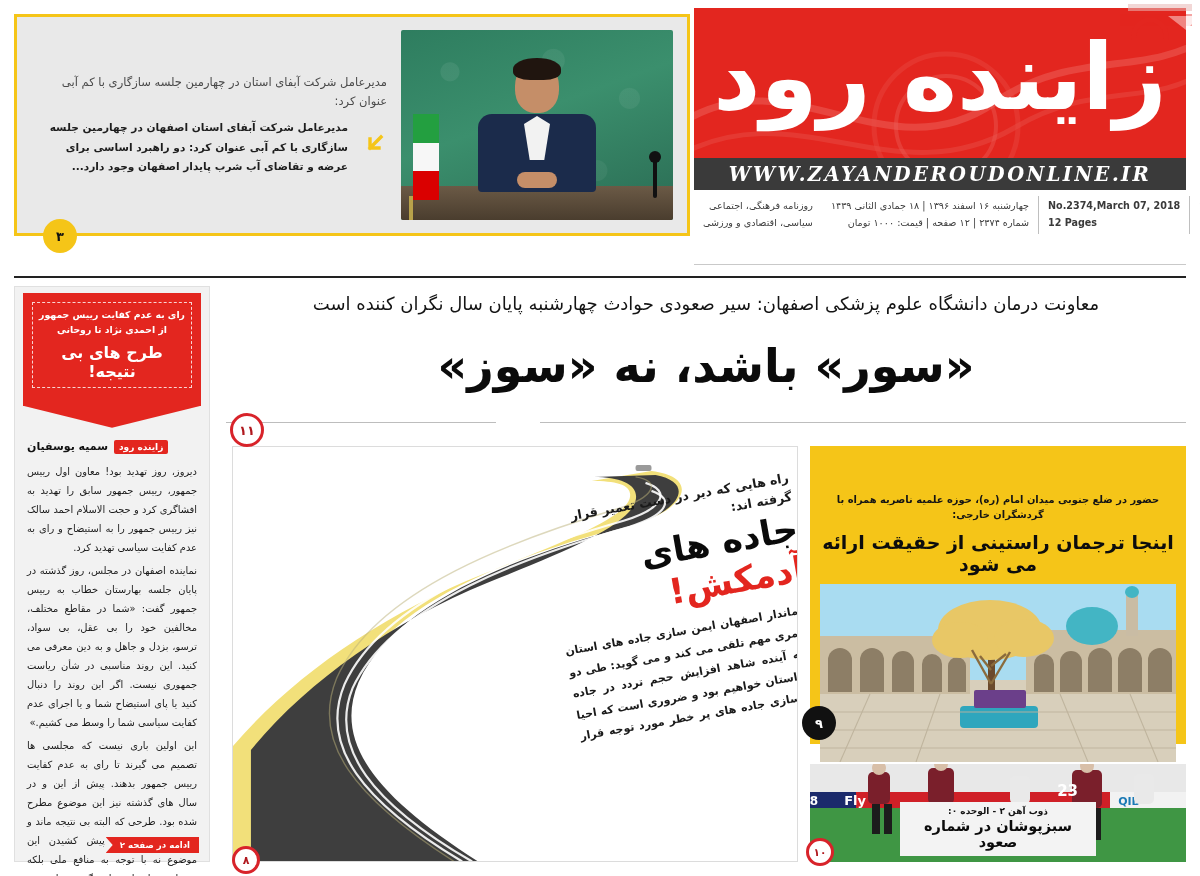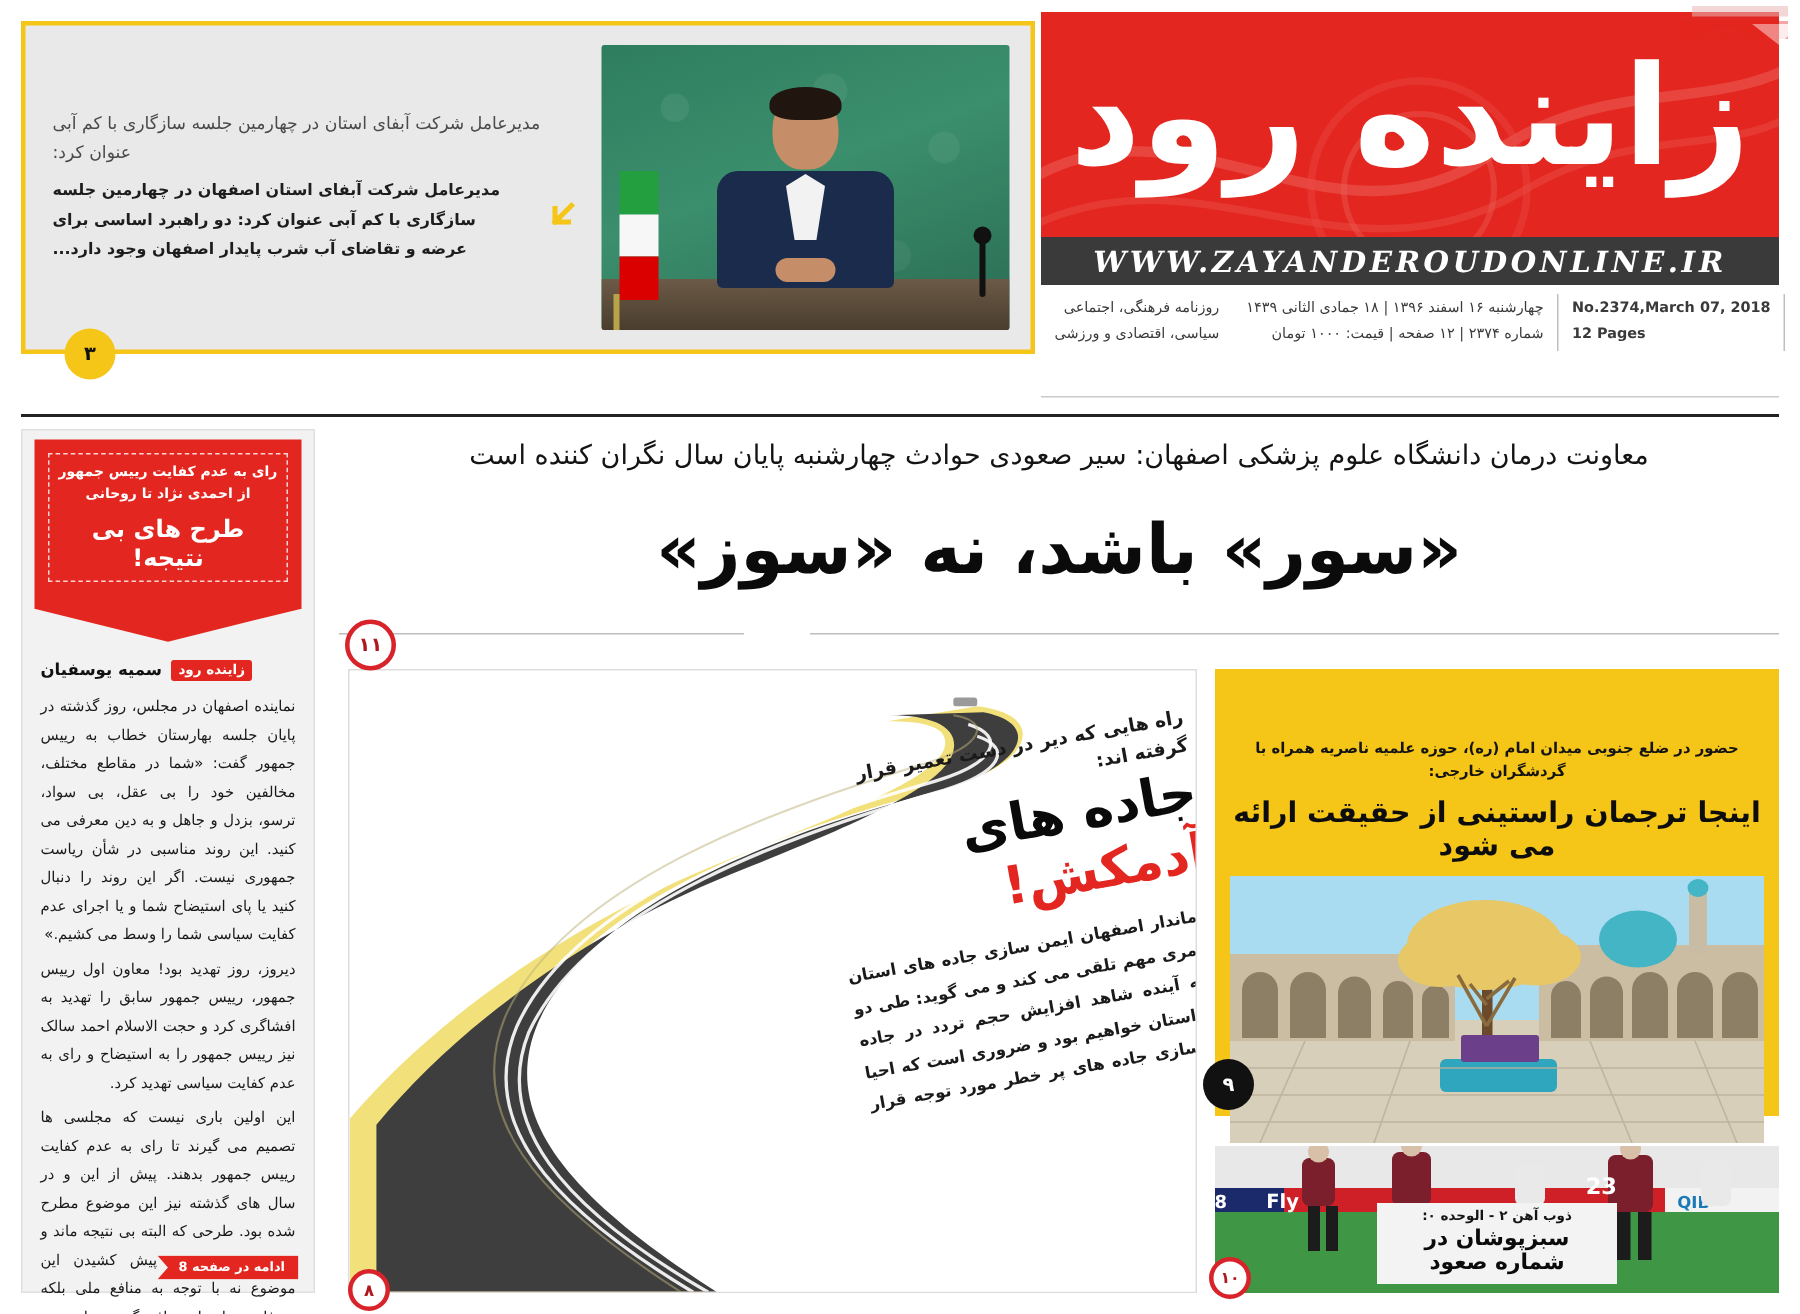--- a/index.html
+++ b/index.html
@@ -37,21 +37,21 @@
     border: 3px solid #f5c518;
     background: #e9e9e9;
     display: flex;
     flex-direction: row-reverse;
     align-items: center;
     padding: 12px 14px;
     gap: 14px;
   }
   .feature-text {
     flex: 1;
-    text-align: left;
+    text-align: right;
     direction: rtl;
     padding-left: 4px;
   }
   .feature-kicker {
     font-size: 11.5px;
     line-height: 1.65;
     color: #4a4a4a;
     margin-bottom: 7px;
   }
   .feature-headline {
@@ -373,21 +373,21 @@
     left: 810px; top: 764px;
     width: 376px; height: 98px;
     overflow: hidden;
     background: #2f7a34;
     direction: rtl;
   }
   .sport-caption {
     position: absolute;
     left: 50%; transform: translateX(-50%);
     bottom: 6px;
-    width: 160px;
+    width: 196px;
     background: #f3f3f3;
     padding: 4px 8px 6px;
     text-align: center;
   }
   .sp-kicker { font-size: 9px; font-weight: bold; color: #141414; }
   .sp-title { font-size: 14.5px; font-weight: bold; color: #0b0b0b; margin-top: 2px; }
 </style>
 </head>
 <body>
 
@@ -484,27 +484,27 @@
         <div class="sb-title">طرح های بی نتیجه!</div>
       </div>
     </div>
 
     <div class="sb-byline">
       <span class="sb-byline-name">سمیه یوسفیان</span>
       <span class="sb-logo-chip">زاینده رود</span>
     </div>
 
     <div class="sb-body">
+      <p>دیروز، روز تهدید بود! معاون اول رییس جمهور، رییس جمهور سابق را تهدید به افشاگری کرد و حجت الاسلام احمد سالک نیز رییس جمهور را به استیضاح و رای به عدم کفایت سیاسی تهدید کرد.</p>
       <p>نماینده اصفهان در مجلس، روز گذشته در پایان جلسه بهارستان خطاب به رییس جمهور گفت: «شما در مقاطع مختلف، مخالفین خود را بی عقل، بی سواد، ترسو، بزدل و جاهل و به دین معرفی می کنید. این روند مناسبی در شأن ریاست جمهوری نیست. اگر این روند را دنبال کنید یا پای استیضاح شما و یا اجرای عدم کفایت سیاسی شما را وسط می کشیم.»</p>
-      <p>دیروز، روز تهدید بود! معاون اول رییس جمهور، رییس جمهور سابق را تهدید به افشاگری کرد و حجت الاسلام احمد سالک نیز رییس جمهور را به استیضاح و رای به عدم کفایت سیاسی تهدید کرد.</p>
       <p>این اولین باری نیست که مجلسی ها تصمیم می گیرند تا رای به عدم کفایت رییس جمهور بدهند. پیش از این و در سال های گذشته نیز این موضوع مطرح شده بود. طرحی که البته بی نتیجه ماند و برخی معتقد بودند پیش کشیدن این موضوع نه با توجه به منافع ملی بلکه صرفا به واسطه منافع گروهی است و البته هربار نیز به دلایل متعدد از جمله زیرکی و سابقه امنیتی رییس جمهور این طرح ها با شکست مواجه شده است.</p>
 
     </div>
 
-    <div class="sb-more">ادامه در صفحه 8</div>
+    <div class="sb-more">ادامه در صفحه ۲</div>
   </div>
 
   <div class="main-head">
     <div class="mh-kicker">معاونت درمان دانشگاه علوم پزشکی اصفهان: سیر صعودی حوادث چهارشنبه پایان سال نگران کننده است</div>
     <div class="mh-title">«سور» باشد، نه «سوز»</div>
   </div>
   <div class="mh-rule-left"></div>
   <div class="mh-rule-right"></div>
 
   <div class="badge-circle badge-red-ring" style="left:230px; top:413px;">۱۱</div>

